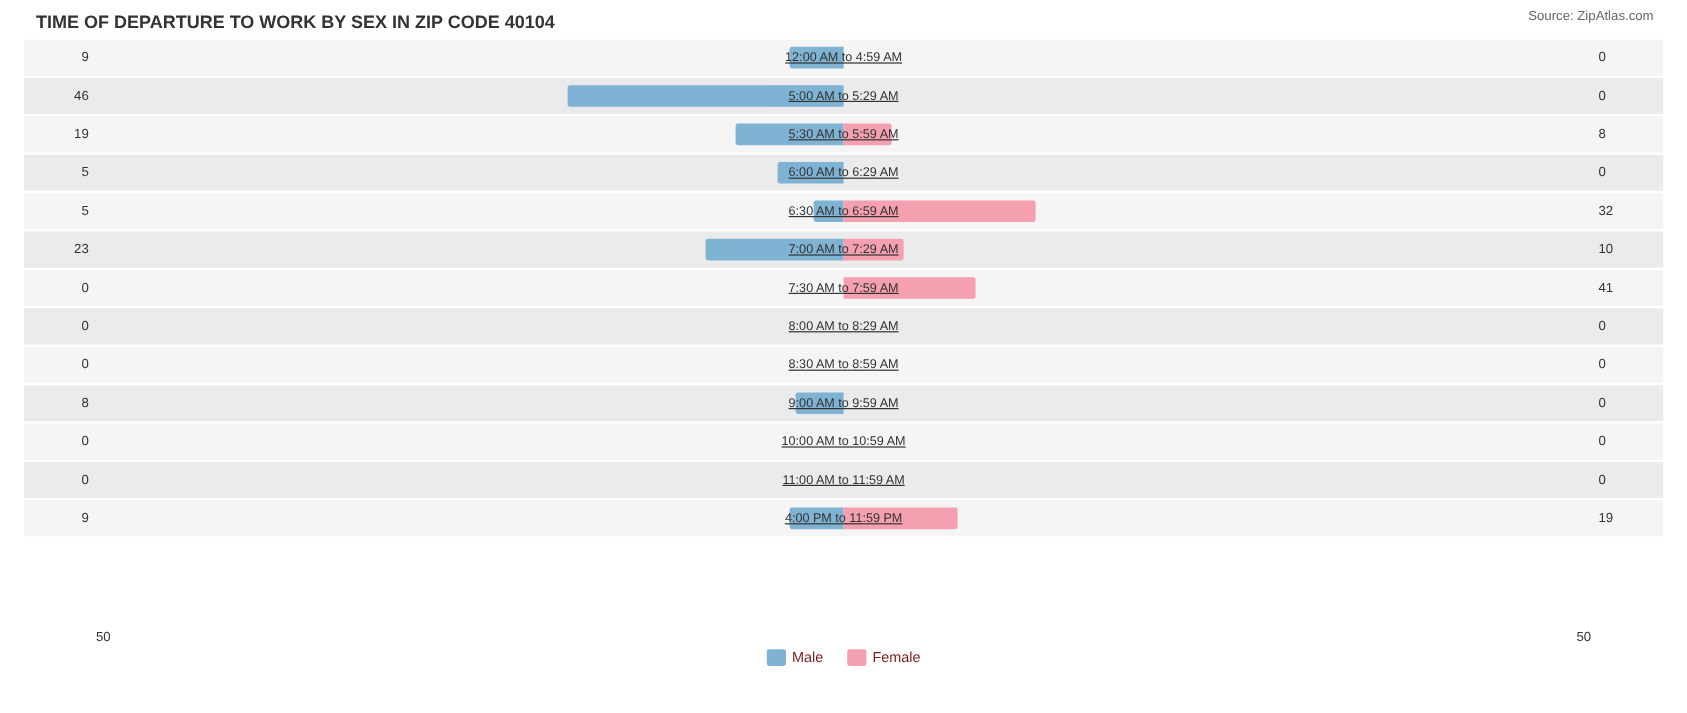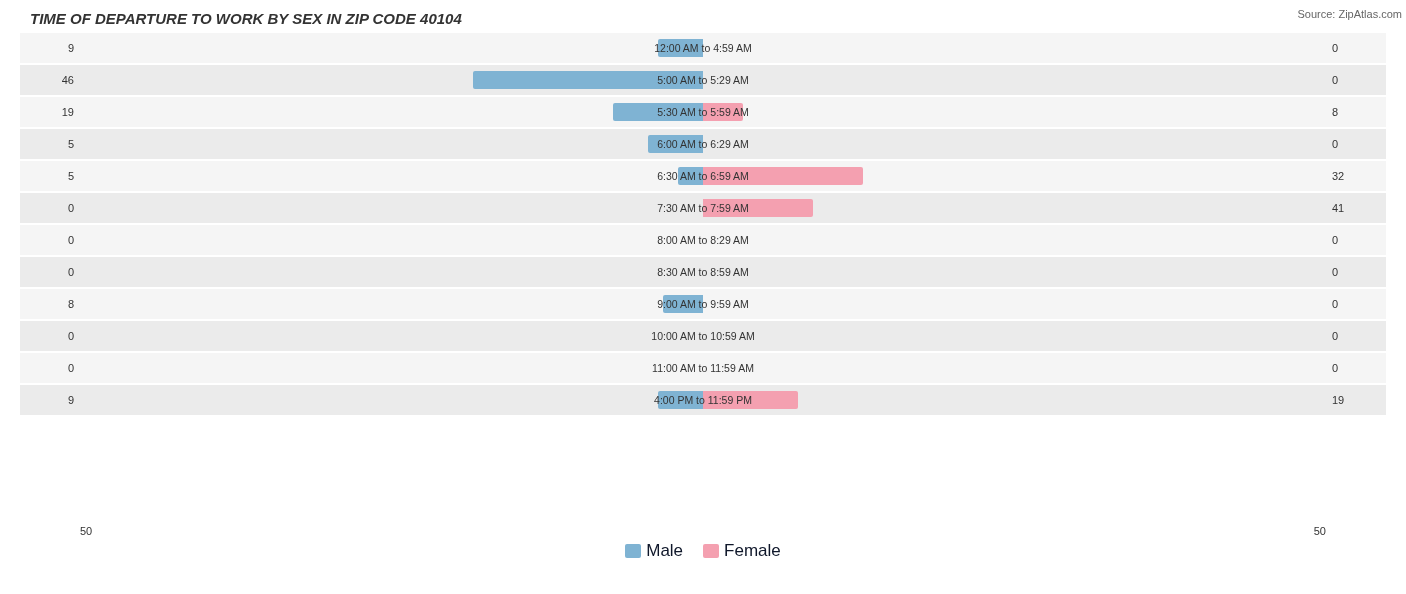--- a/index.html
+++ b/index.html
@@ -17,26 +17,25 @@
       background: #fff;
       padding: 10px 20px 40px 20px;
       position: relative;
     }
     .chart-title {
       font-size: 15px;
       font-weight: bold;
       color: #333;
       margin-bottom: 6px;
       padding-left: 10px;
-      font-style: italic;
     }
     .source {
       position: absolute;
       top: 8px;
-      right: 4px;
+      right: 28px;
       font-size: 11px;
       color: #666;
     }
     .chart-area {
       position: relative;
       width: 100%;
       height: 490px;
     }
     .row {
       display: flex;
@@ -68,20 +67,21 @@
     }
     .label-center {
       position: absolute;
       left: 50%;
       transform: translateX(-50%);
       font-size: 10.5px;
       color: #333;
       white-space: nowrap;
       z-index: 10;
       pointer-events: none;
+      text-decoration: underline;
     }
     .male-bar-wrap {
       position: absolute;
       right: 50%;
       top: 50%;
       transform: translateY(-50%);
       display: flex;
       justify-content: flex-end;
       align-items: center;
     }
@@ -111,22 +111,22 @@
       color: #333;
       padding-left: 6px;
       flex-shrink: 0;
     }
     .legend {
       display: flex;
       justify-content: center;
       align-items: flex-start;
       margin-top: 4px;
       gap: 20px;
-      font-size: 17px;
-      color: #0f172a;
+      font-size: 12px;
+      color: #7f1d1d;
     }
     .legend-item {
       display: flex;
       align-items: center;
       gap: 5px;
     }
     .legend-box {
       width: 16px;
       height: 14px;
       border-radius: 2px;
@@ -206,20 +206,33 @@
         <div class="bars-center">
           <div class="label-center">6:30 AM to 6:59 AM</div>
           <div class="male-bar-wrap">
             <div class="male-bar" style="width: 25px;"></div>
           </div>
           <div class="female-bar-wrap">
             <div class="female-bar" style="width: 160px;"></div>
           </div>
         </div>
         <div class="right-value">32</div>
+      </div>
+      <div class="row">
+        <div class="left-value">23</div>
+        <div class="bars-center">
+          <div class="label-center">7:00 AM to 7:29 AM</div>
+          <div class="male-bar-wrap">
+            <div class="male-bar" style="width: 115px;"></div>
+          </div>
+          <div class="female-bar-wrap">
+            <div class="female-bar" style="width: 50px;"></div>
+          </div>
+        </div>
+        <div class="right-value">10</div>
       </div>
       <div class="row">
         <div class="left-value">0</div>
         <div class="bars-center">
           <div class="label-center">7:30 AM to 7:59 AM</div>
           <div class="male-bar-wrap">
             <div class="male-bar" style="width: 0px;"></div>
           </div>
           <div class="female-bar-wrap">
             <div class="female-bar" style="width: 110px;"></div>

